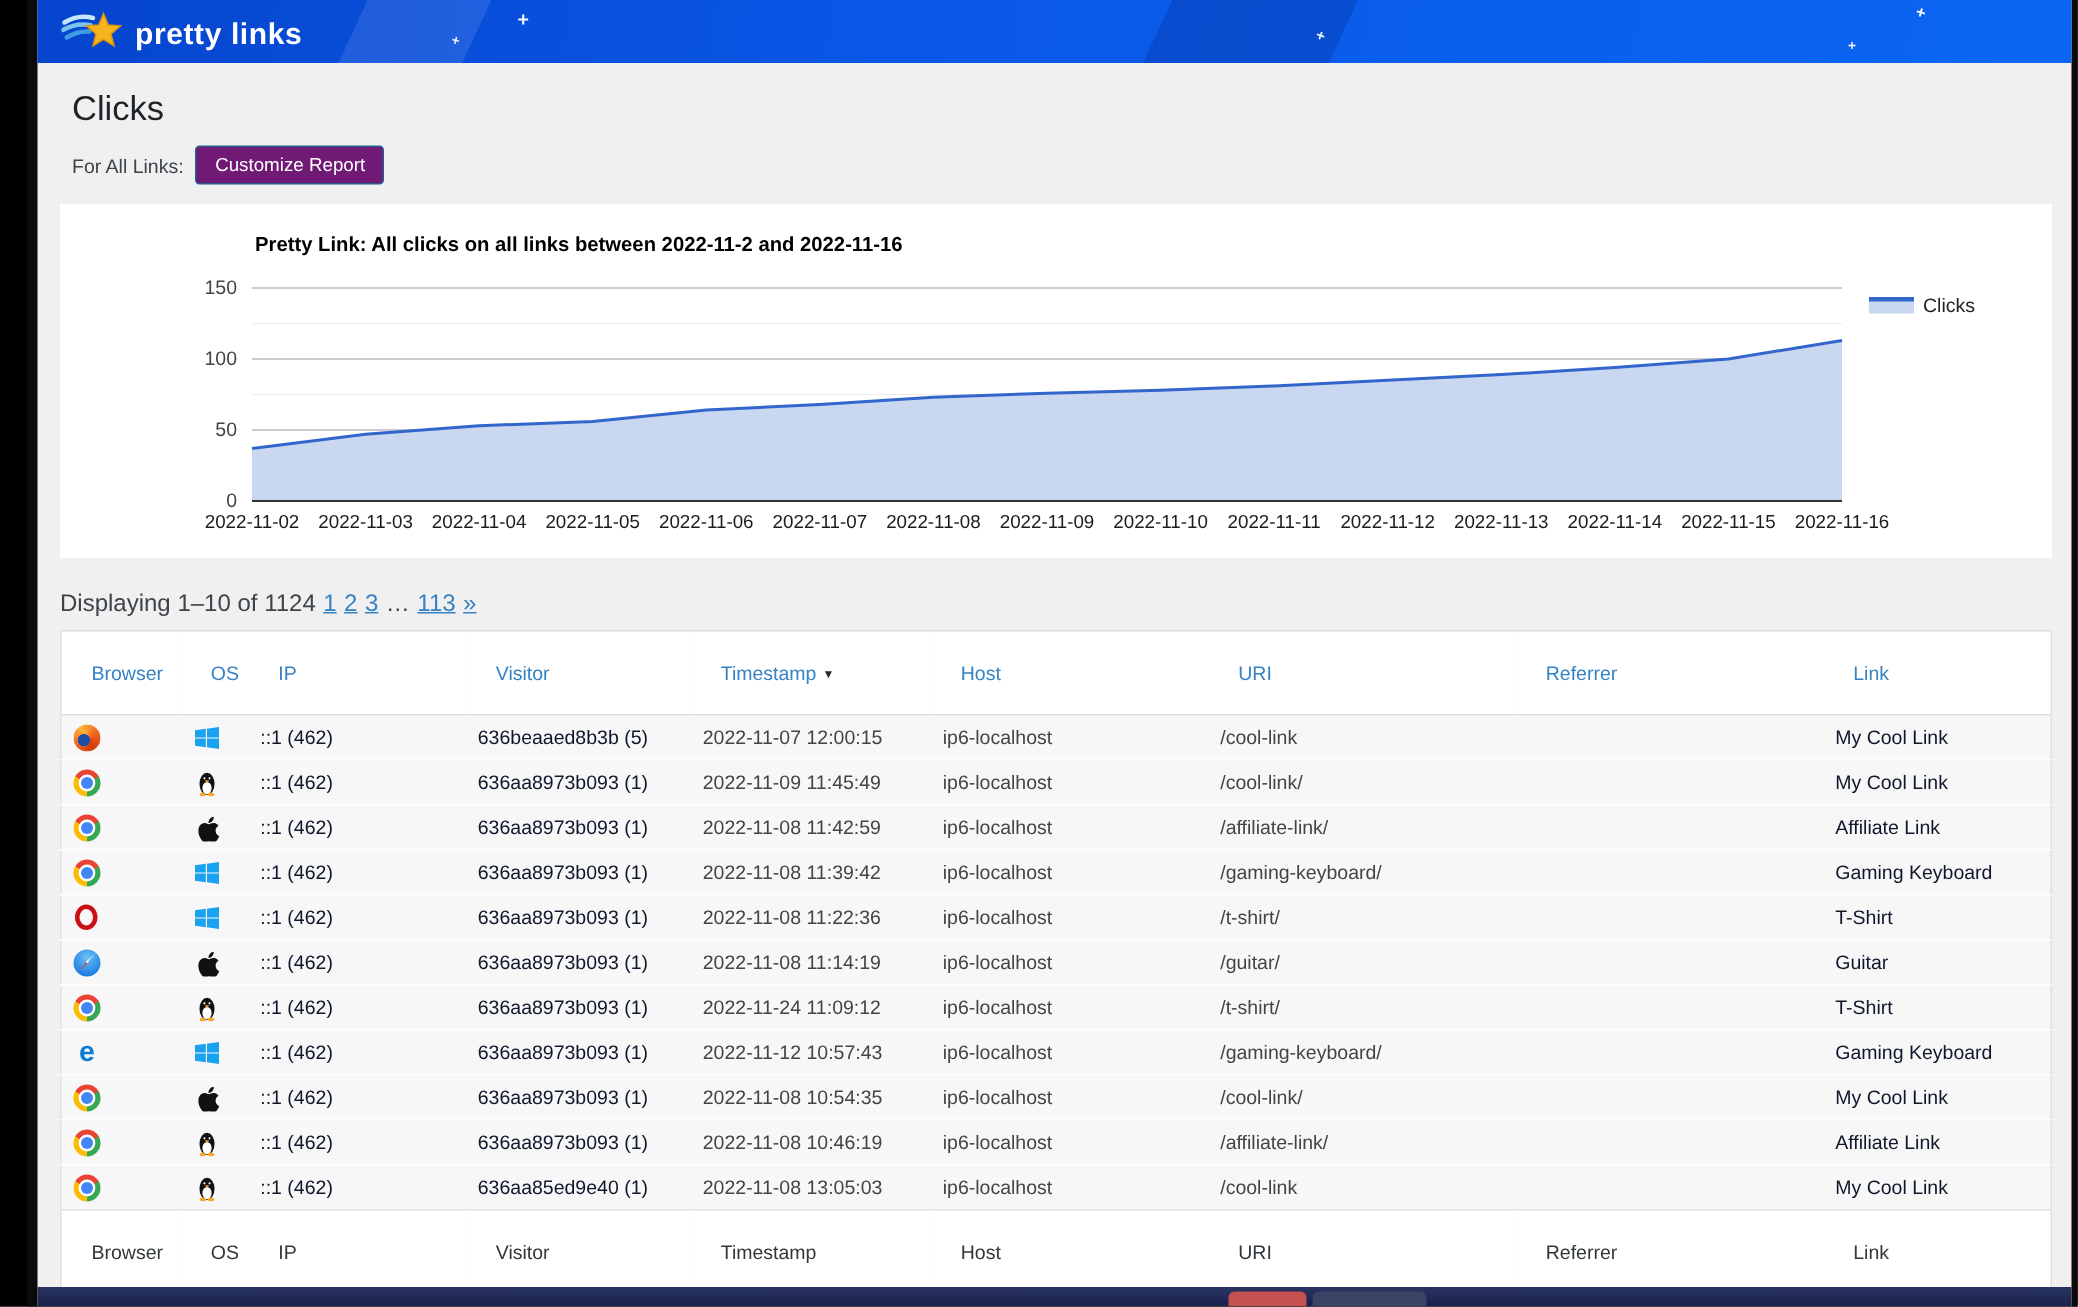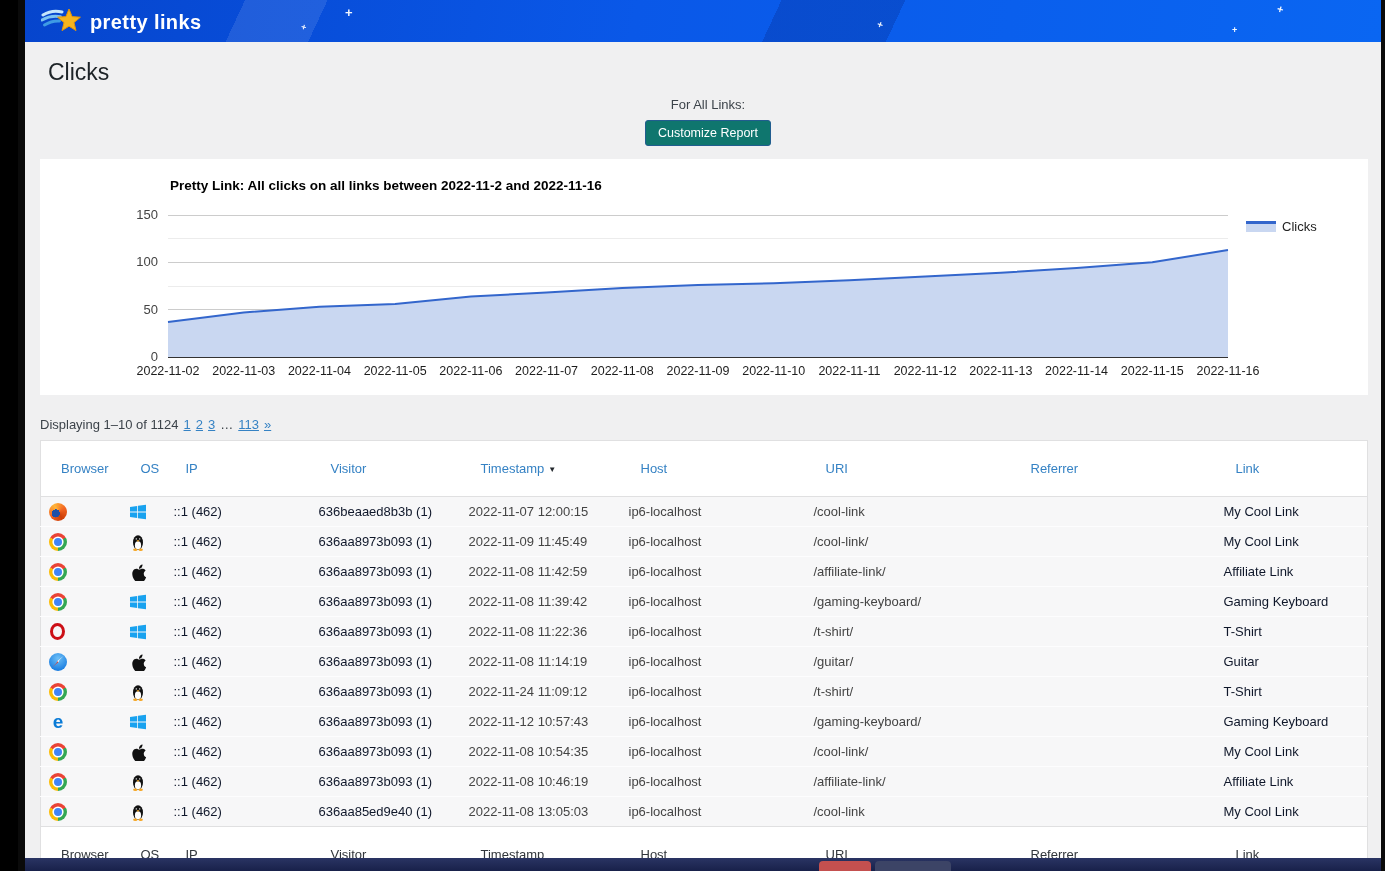--- a/index.html
+++ b/index.html
@@ -13,33 +13,33 @@
       linear-gradient(115deg, rgba(255,255,255,0) 16%, rgba(255,255,255,.10) 16%, rgba(255,255,255,.10) 22%, rgba(255,255,255,0) 22%),
       linear-gradient(115deg, rgba(2,8,80,0) 55%, rgba(2,8,80,.18) 55%, rgba(2,8,80,.18) 64%, rgba(2,8,80,0) 64%),
       linear-gradient(100deg,#0645cd 0%,#0a58e8 45%,#0a66f2 100%);}
   .logo{position:absolute;left:16px;top:6px;display:flex;align-items:center;gap:7px;cursor:pointer;}
   .logo-text{color:#fff;font-size:20px;font-weight:600;letter-spacing:.4px;}
   .sparkle{position:absolute;color:#fff;font-weight:700;line-height:1;opacity:.95;}
 
   
   .content{padding:0 13px 0 15px;}
   h1.page-title{font-size:23px;font-weight:400;color:#1d2327;margin:17px 0 11px;padding-left:8px;}
-  .filter-row{display:flex;align-items:center;gap:8px;font-size:13px;color:#3c434a;margin:0 0 13px;padding-left:8px;flex-direction:column;}
-  .btn{background:#0f766e;border:1px solid #215d8f;color:#fff;border-radius:3px;
+  .filter-row{display:flex;align-items:center;gap:8px;font-size:13px;color:#3c434a;margin:0 0 13px;padding-left:8px;}
+  .btn{background:#701a75;border:1px solid #215d8f;color:#fff;border-radius:3px;
        font-size:12.5px;padding:5px 12px;cursor:pointer;font-family:"Liberation Sans",sans-serif;}
   .btn-large{padding:7px 13px;font-size:13px;}
 
   .chart-panel{background:#fff;padding:14px 0 2px;margin-bottom:22px;}
   #chart{display:block;width:1329px;height:auto;}
 
   .toolbar{display:flex;justify-content:space-between;align-items:flex-end;margin-bottom:8px;}
   .search-group{display:flex;align-items:center;gap:6px;}
   .search-input{width:176px;height:26px;border:1px solid #8c8f94;border-radius:3px;padding:0 7px;
                 font-size:13px;font-family:"Liberation Sans",sans-serif;background:#fff;color:#2c3338;}
-  .pager{font-size:13px;color:#3c434a;display:flex;align-items:center;gap:5px;white-space:nowrap;}
+  .pager{font-size:16px;color:#3c434a;display:flex;align-items:center;gap:5px;white-space:nowrap;}
   .pager a{color:#3582c4;text-decoration:underline;cursor:pointer;}
   .pager .dots{color:#3c434a;}
 
   table.clicks{width:100%;border-collapse:collapse;border:1px solid #e0e0e1;background:#f7f7f8;
                font-size:13px;table-layout:fixed;}
   table.clicks th{background:#fff;text-align:left;font-weight:400;padding:20px;}
   thead th{color:#3582c4;border-bottom:1px solid #e0e0e1;cursor:pointer;}
   tfoot th{color:#32373c;border-top:1px solid #e0e0e1;}
   .sort-arrow{font-size:8px;color:#23282d;margin-left:4px;vertical-align:1px;}
   tbody td{padding:5px 8px;color:#444;height:19px;vertical-align:middle;overflow:hidden;white-space:nowrap;}
@@ -187,21 +187,21 @@
               <td><span class="ic ic-firefox"></span></td>
               <td><span class="ic"><svg viewBox="0 0 18 18">
                     <g fill="#19a2ef">
                       <polygon points="1,3.9 8.2,2.9 8.2,8.6 1,8.6"></polygon>
                       <polygon points="9,2.8 17,1.7 17,8.6 9,8.6"></polygon>
                       <polygon points="1,9.4 8.2,9.4 8.2,15.1 1,14.1"></polygon>
                       <polygon points="9,9.4 17,9.4 17,16.3 9,15.2"></polygon>
                     </g>
                   </svg></span></td>
               <td><a class="cell-link">::1 (462)</a></td>
-              <td><a class="cell-link">636beaaed8b3b (1)</a></td>
+              <td><a class="cell-link">636beaaed8b3b (5)</a></td>
               <td>2022-11-07 12:00:15</td>
               <td>ip6-localhost</td>
               <td>/cool-link</td>
               <td></td>
               <td><a class="cell-link">My Cool Link</a></td>
             </tr>
             <tr>
               <td><span class="ic ic-chrome"></span></td>
               <td><span class="ic"><svg viewBox="0 0 18 18">
                     <ellipse cx="9" cy="9.6" rx="5" ry="7.4" fill="#111"></ellipse>

